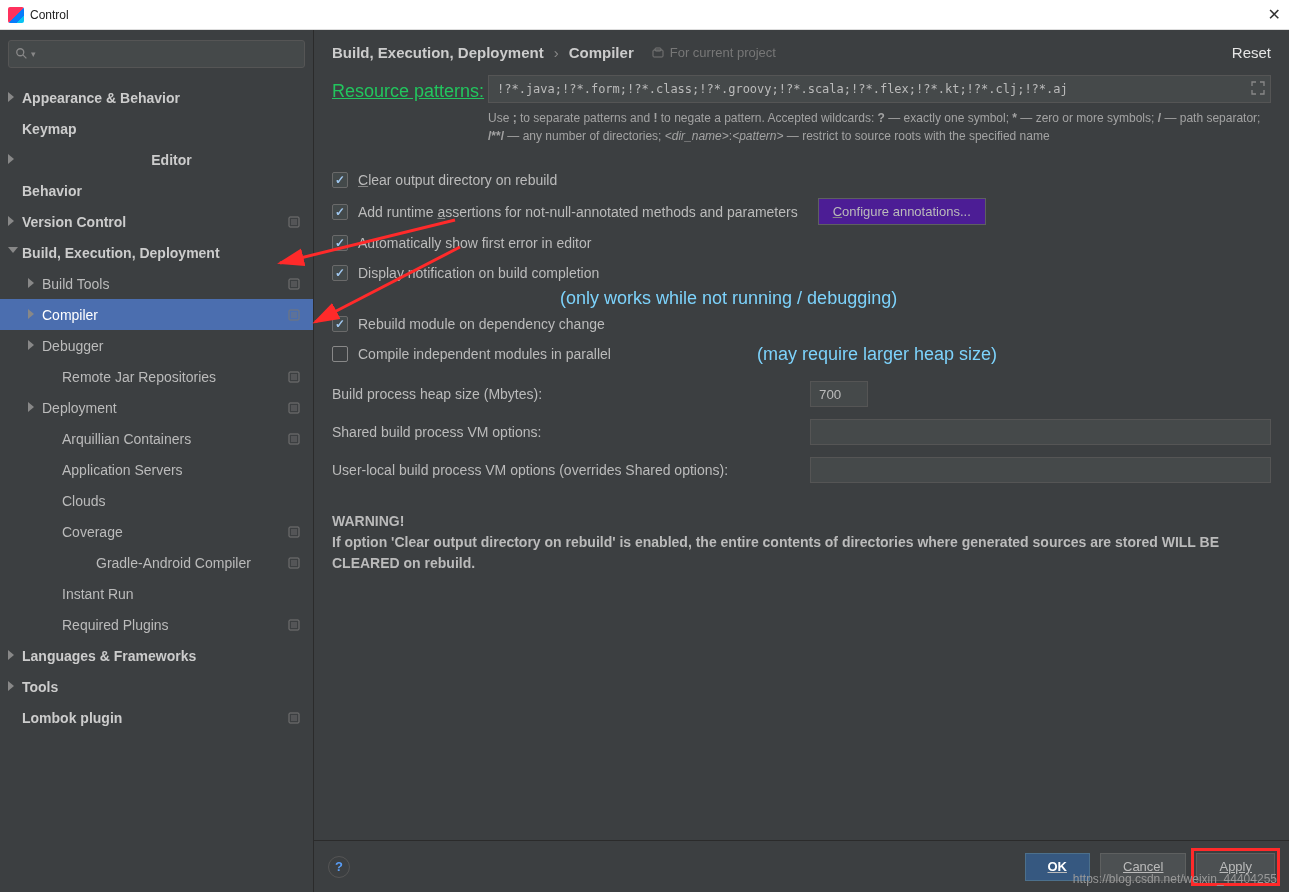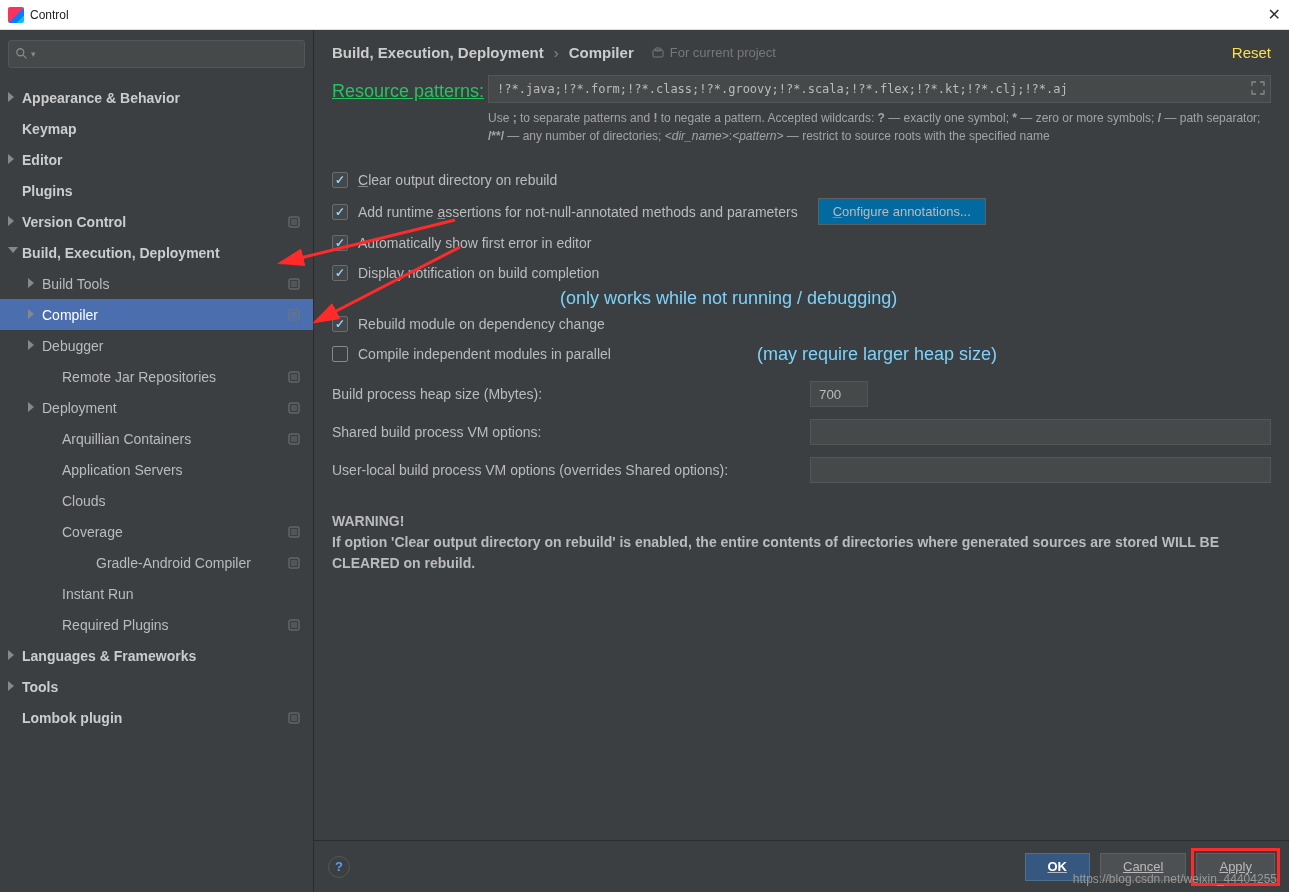--- a/index.html
+++ b/index.html
@@ -21,37 +21,37 @@
 .node.bold { font-weight: 600; color: #ccc; }
 .node.sel { background: #4b6eaf; color: #fff; }
 .node .badge { margin-left: auto; margin-right: 4px; width: 14px; height: 14px; }
 .node .badge svg { width: 14px; height: 14px; fill: #777; }
 .main { flex: 1; display: flex; flex-direction: column; background: #3c3f41; }
 .crumbs { display: flex; align-items: center; padding: 14px 18px 10px 18px; font-size: 15px; }
 .crumbs .a { color: #ccc; font-weight: 600; }
 .crumbs .sep { margin: 0 10px; color: #888; }
 .crumbs .b { color: #ccc; font-weight: 600; }
 .crumbs .proj { margin-left: 18px; color: #777; font-size: 13px; display: flex; align-items: center; gap: 6px; }
-.crumbs .reset { margin-left: auto; color: #fde047; cursor: pointer; text-align: center; }
+.crumbs .reset { margin-left: auto; color: #e5e5e5; cursor: pointer; text-align: center; }
 .content { flex: 1; padding: 4px 18px 0 18px; overflow: auto; }
 .row { display: flex; align-items: flex-start; margin-bottom: 6px; }
 .row .lbl { color: #22c55e; width: 156px; padding-top: 6px; font-size: 18px; text-decoration: underline; }
 .row .field { flex: 1; }
 .input { background: #45494a; border: 1px solid #555; color: #bbb; height: 28px; padding: 0 8px; width: 100%; font-family: "Consolas", monospace; font-size: 12px; position: relative; }
 .expand-icon { position: absolute; right: 6px; top: 6px; width: 14px; height: 14px; fill: #777; }
 .hint { color: #a3a3a3; font-size: 12px; padding: 6px 0 14px 0; font-style: normal; line-height: 1.5; }
 .hint i { font-style: italic; }
 .chk-row { display: flex; align-items: center; min-height: 30px; padding: 3px 0; }
 .chk { width: 16px; height: 16px; border: 1px solid #888; border-radius: 2px; display: inline-flex; align-items: center; justify-content: center; margin-right: 10px; cursor: pointer; flex-shrink: 0; }
 .chk.on { background: #43494a; border-color: #6a6a6a; }
 .chk.on::after { content: "✓"; color: #a0c8f0; font-size: 12px; font-weight: bold; }
 .chk-lbl { color: #bbb; font-size: 14px; }
 .chk-note { color: #7dd3fc; font-size: 18px; margin-left: auto; padding-right: 140px; }
 .chk-row.hl { border: 3px solid #ff2a2a; padding: 3px 6px; width: 252px; margin: 2px 0; }
-.side-btn { background: #0369a1; border: 1px solid #5e6060; color: #bbb; padding: 5px 14px; cursor: pointer; font-size: 13px; margin-left: 20px; }
+.side-btn { background: #4c1d95; border: 1px solid #5e6060; color: #bbb; padding: 5px 14px; cursor: pointer; font-size: 13px; margin-left: 20px; }
 .form-row { display: flex; align-items: center; margin: 12px 0; }
 .form-row .flbl { color: #bbb; font-size: 14px; width: 478px; }
 .form-row .ftxt { background: #45494a; border: 1px solid #555; color: #bbb; height: 26px; padding: 0 8px; }
 .form-row .ftxt.sm { width: 58px; }
 .form-row .ftxt.lg { flex: 1; }
 .warning { color: #bbb; font-size: 14px; font-weight: bold; line-height: 1.5; padding: 16px 0; }
 .footer { height: 52px; display: flex; align-items: center; padding: 0 14px; border-top: 1px solid #2b2b2b; }
 .help { width: 22px; height: 22px; border: 1px solid #555; border-radius: 11px; display: flex; align-items: center; justify-content: center; color: #589df6; font-weight: bold; cursor: pointer; }
 .btns { margin-left: auto; display: flex; gap: 10px; text-decoration: underline; }
 .btn { height: 28px; padding: 0 22px; border: 1px solid #5e6060; background: #4c5052; color: #bbb; cursor: pointer; font-size: 13px; }
@@ -80,26 +80,26 @@
       <span class="dd">▾</span>
     </div>
     <div class="tree" id="tree">
         <div class="node bold" style="padding-left: 22px;">
           <span class="arrow r" style="left: 8px;"></span>
           <span>Appearance &amp; Behavior</span>
         </div>
         <div class="node bold" style="padding-left: 22px;">
           <span>Keymap</span>
         </div>
-        <div class="node bold" style="padding-left: 22px;">
+        <div class="node bold" style="padding-left: 38px; justify-content: center;">
           <span class="arrow r" style="left: 8px;"></span>
           <span>Editor</span>
         </div>
         <div class="node bold" style="padding-left: 22px;">
-          <span>Plugins</span>
+          <span>Behavior</span>
         </div>
         <div class="node bold" style="padding-left: 22px;">
           <span class="arrow r" style="left: 8px;"></span>
           <span>Version Control</span>
           <span class="badge"><svg viewBox="0 0 14 14">
               <rect x="2" y="2" width="10" height="10" rx="1" fill="none" stroke="#777"></rect>
               <rect x="4" y="4" width="6" height="6" fill="#777" opacity="0.4"></rect>
             </svg></span>
         </div>
         <div class="node bold" style="padding-left: 22px;">

